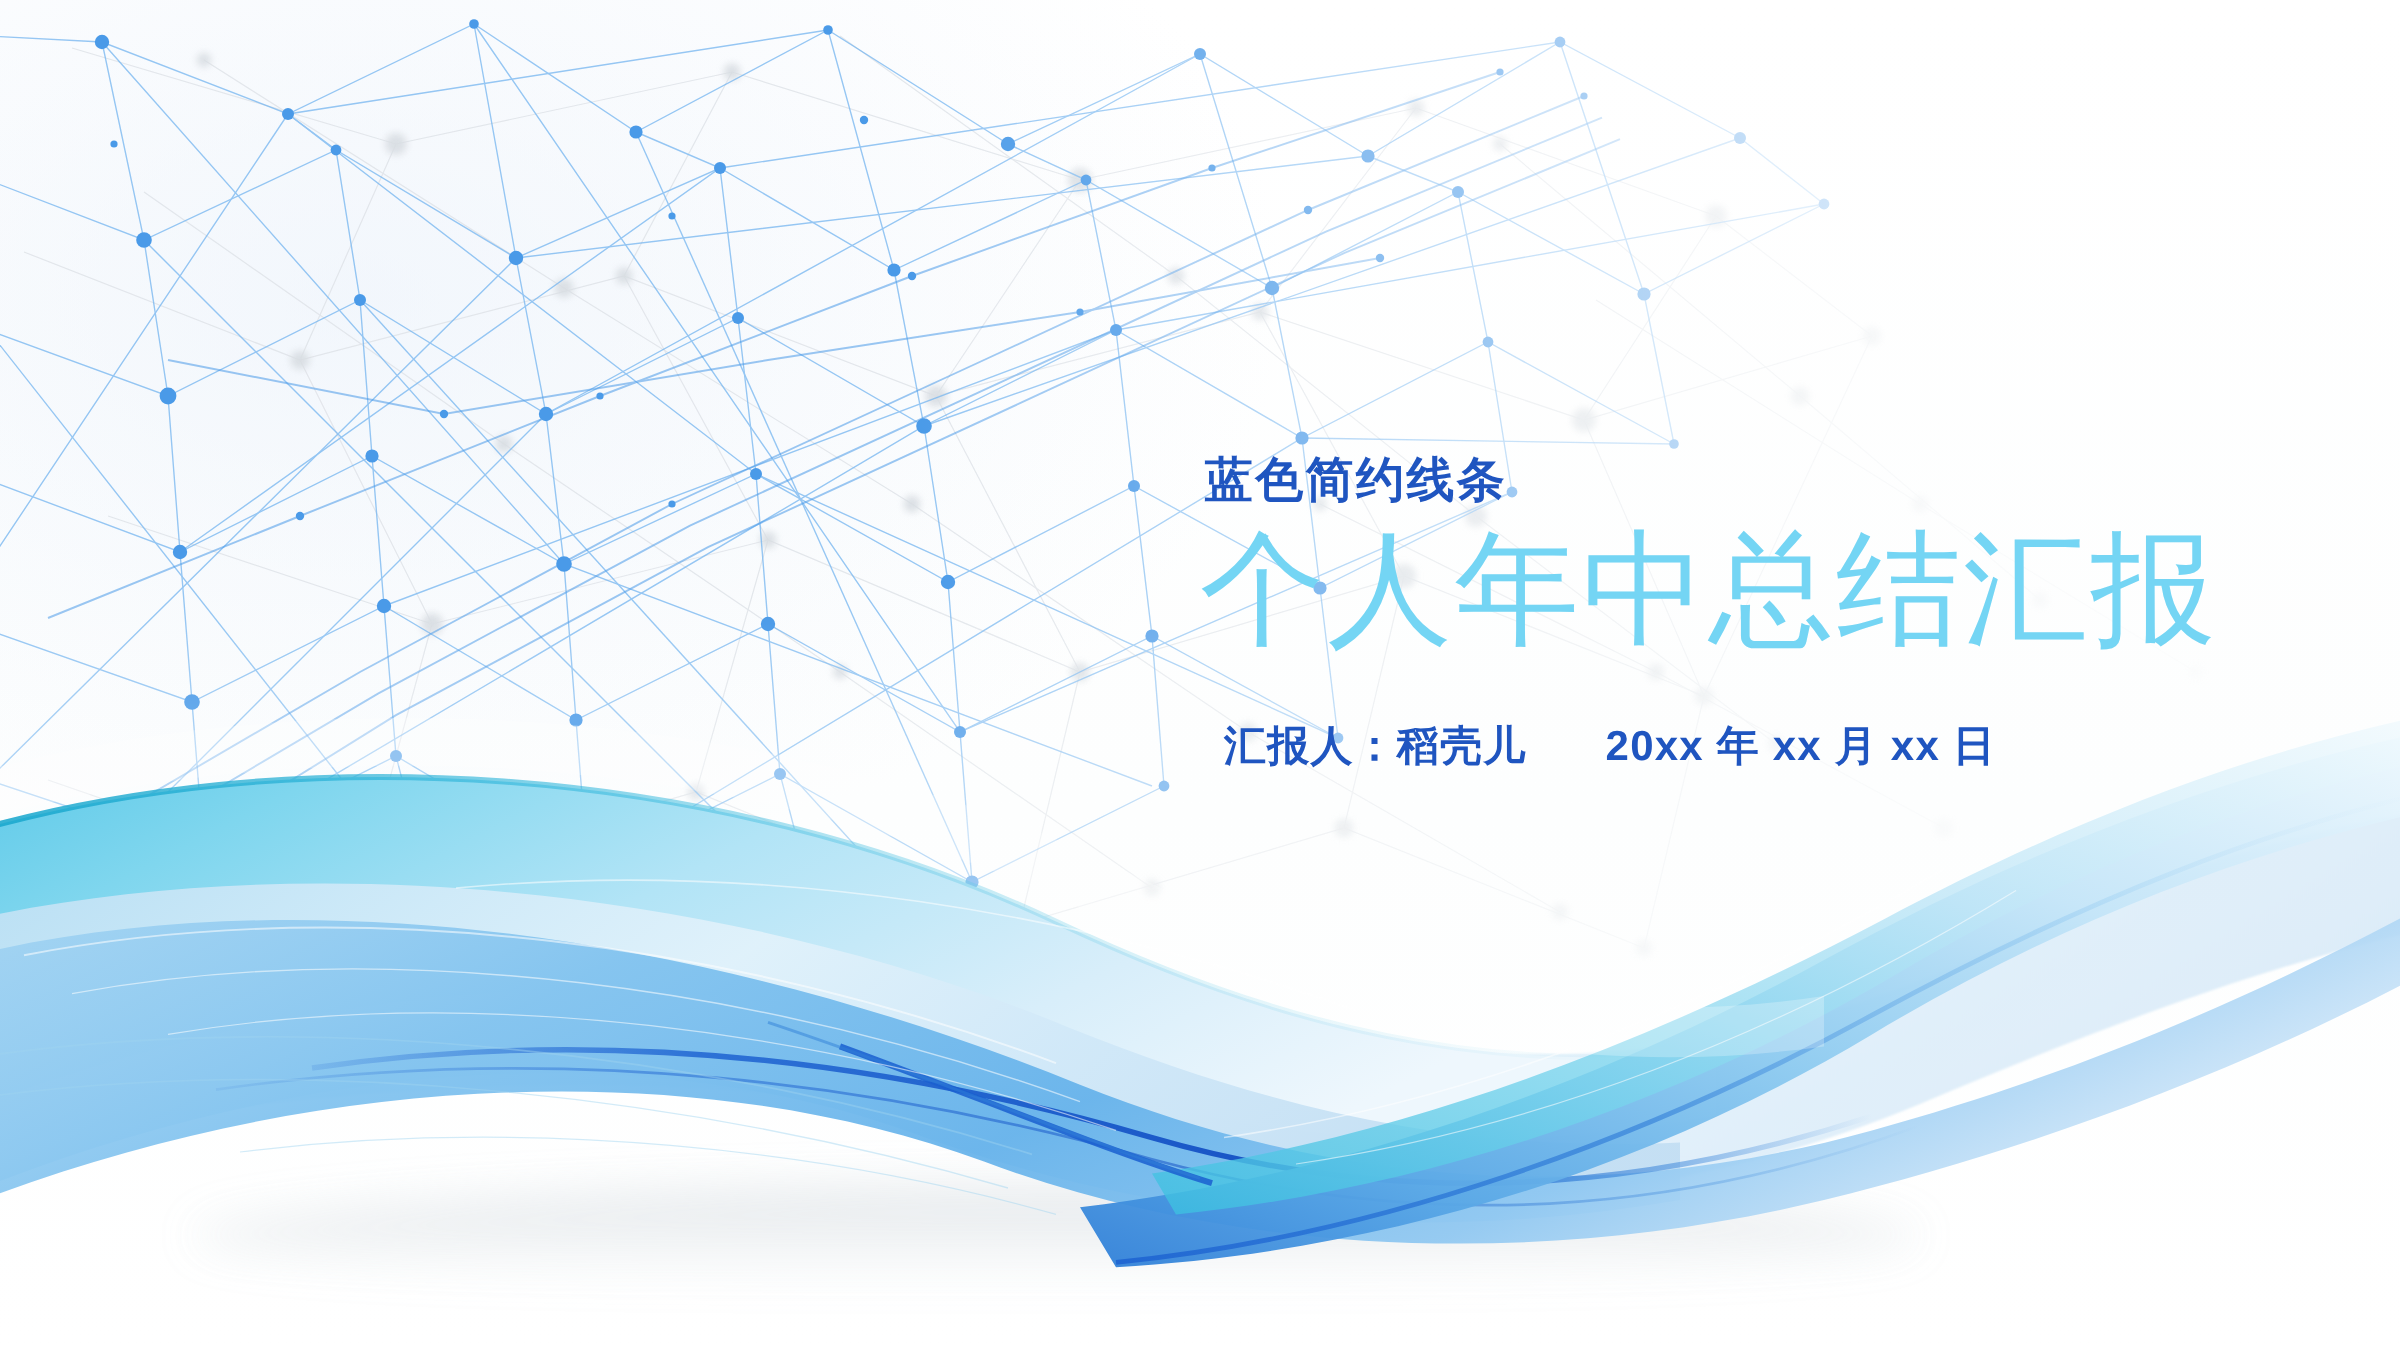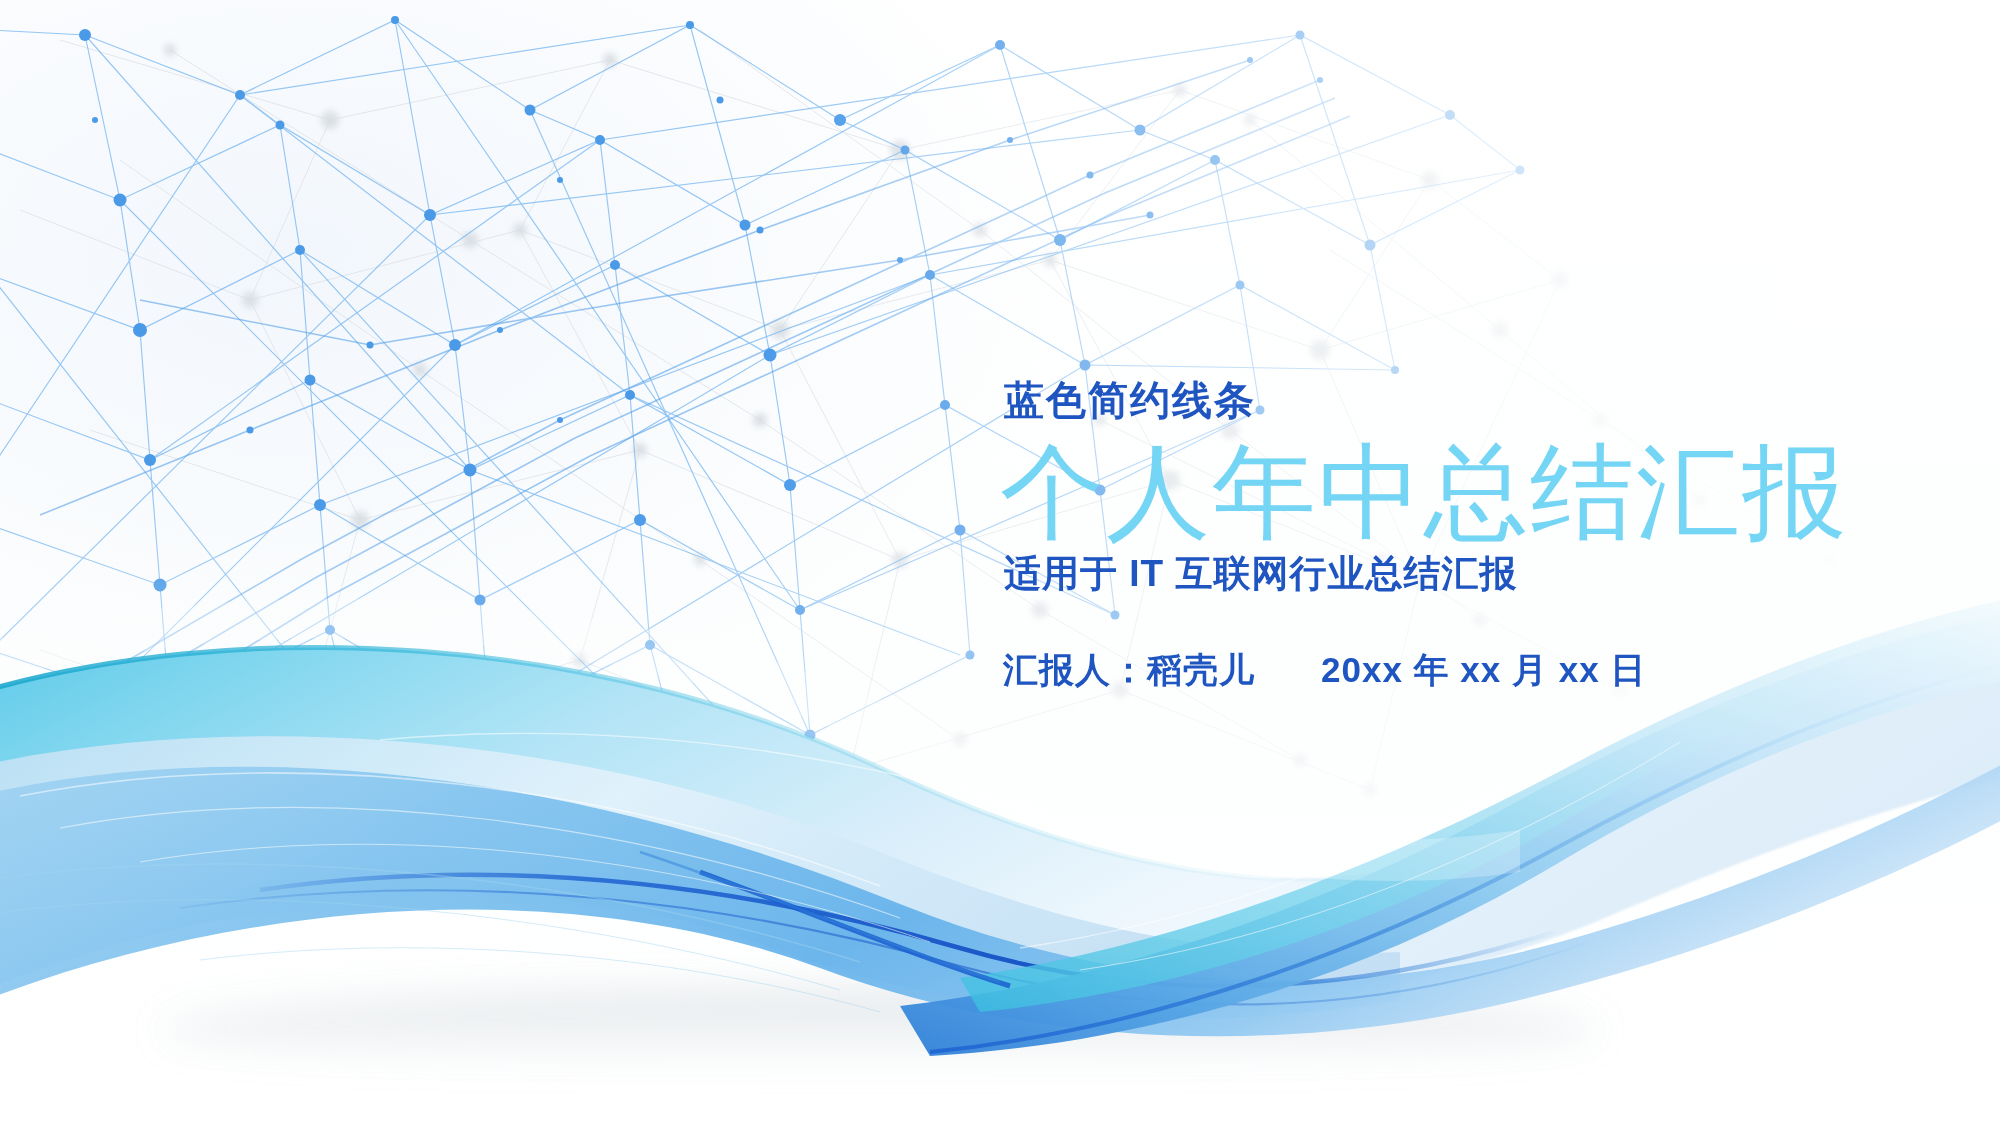--- a/index.html
+++ b/index.html
@@ -39,21 +39,21 @@
     font-size:104px;font-weight:normal;color:#74d5f4;
     letter-spacing:2px;line-height:1.08;
     margin:0 0 2px 0;white-space:nowrap;
   }
   #subtitle{
     font-size:37px;font-weight:bold;color:#1f55c0;
     letter-spacing:1px;line-height:1.2;
     margin:4px 0 0 4px;white-space:nowrap;
   }
   #byline{
-    margin:50px 0 0 3px;white-space:nowrap;
+    margin:50px 0 0 20px;white-space:nowrap;
     font-size:35px;font-weight:bold;color:#1f55c0;letter-spacing:1px;
   }
   #byline .presenter{margin-right:66px;}
 </style>
 </head>
 <body>
 
 <div id="slide">
 
   <div class="layer" id="page-tint"></div>
@@ -432,21 +432,20 @@
 
     </svg>
   </div>
 
   <div id="text-block">
 
     <div id="eyebrow">蓝色简约线条</div>
 
     <div id="main-title">个人年中总结汇报</div>
 
-    <div id="subtitle">适用于 IT 互联网行业总结汇报</div>
 
     <div id="byline">
       <span class="presenter">汇报人：稻壳儿</span><span class="date">20xx 年 xx 月 xx 日</span>
     </div>
 
   </div>
 
 </div>
 
 </body></html>

